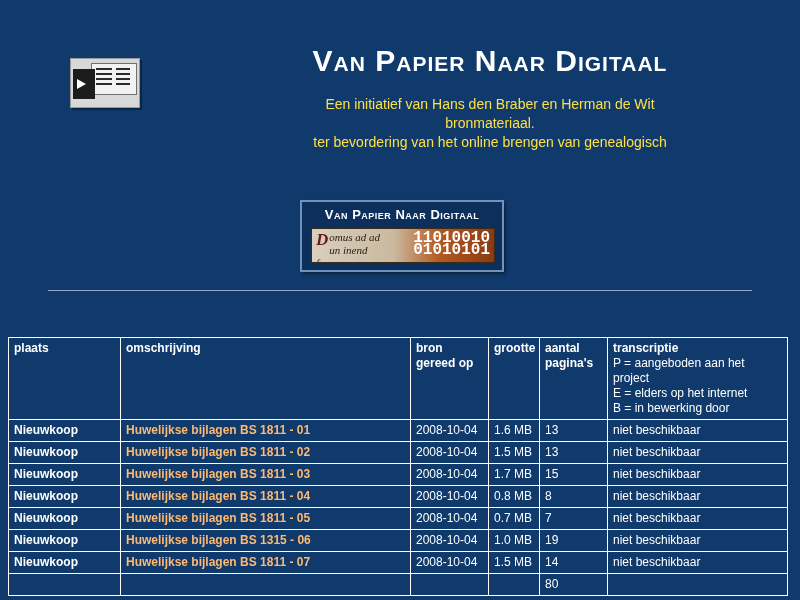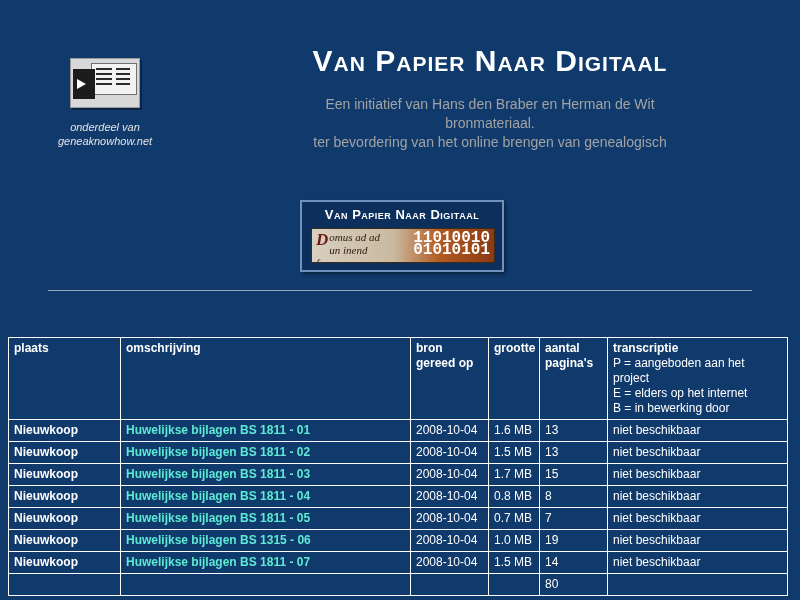--- a/index.html
+++ b/index.html
@@ -102,21 +102,21 @@
     color: #ffffff;
   }
   .subtitle {
     position: absolute;
     left: 180px;
     top: 95px;
     width: 620px;
     text-align: center;
     font-size: 14px;
     line-height: 19px;
-    color: #a3a3a3;
+    color: #fde047;
   }
 
   
   .banner-wrap {
     position: absolute;
     left: 300px;
     top: 200px;
     width: 200px;
     height: 68px;
     background: #0c2f5c;
@@ -210,21 +210,21 @@
   }
   table.vpnd th.h-transcriptie {
     font-weight: normal;
   }
   table.vpnd th.h-transcriptie .hl {
     font-weight: bold;
   }
   td.c-plaats { font-weight: bold; }
   td.c-omschrijving a,
   td.c-omschrijving .lnk {
-    color: #5eead4;
+    color: #fdba74;
     font-weight: bold;
     text-decoration: none;
   }
   .col-plaats       { width: 112px; }
   .col-omschrijving { width: 290px; }
   .col-bron         { width:  78px; }
   .col-grootte      { width:  51px; }
   .col-pagina       { width:  68px; }
   .col-transcriptie { width: 180px; }
   tr.partial td { height: 10px; overflow: hidden; }
@@ -244,24 +244,20 @@
             <div class="ln"></div>
             <div class="ln"></div>
           <div class="ln"></div>
             <div class="ln"></div>
             <div class="ln"></div>
             <div class="ln"></div>
         </div>
         <div class="blk">
           <div class="arrow"></div>
         </div>
-      </div>
-      <div class="logo-caption">
-        <div>onderdeel van</div>
-        <div>geneaknowhow.net</div>
       </div>
     </div>
 
     <div class="title">Van Papier Naar Digitaal</div>
 
     <div class="subtitle">
       <div>Een initiatief van Hans den Braber en Herman de Wit</div>
       <div>bronmateriaal.</div>
       <div>ter bevordering van het online brengen van genealogisch</div>
     </div>

